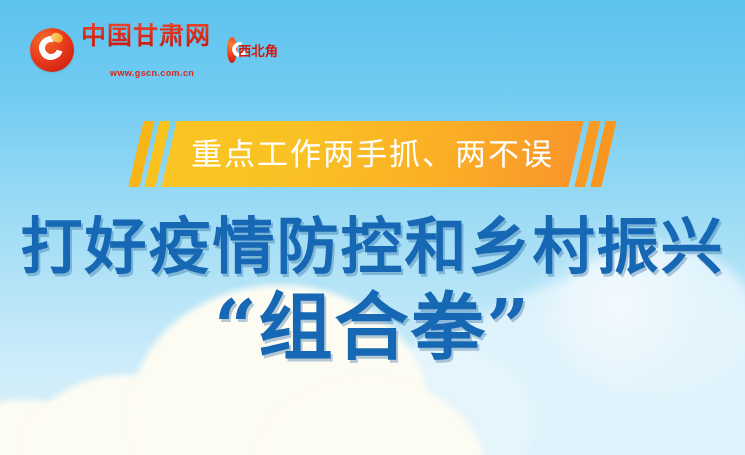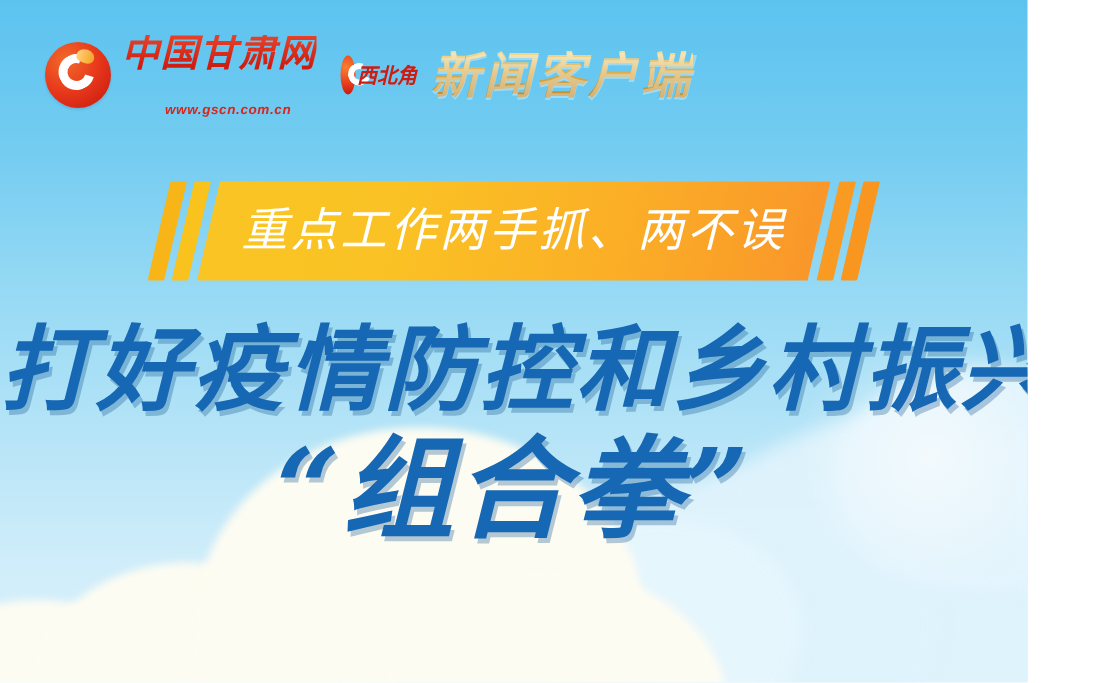--- a/index.html
+++ b/index.html
@@ -9,31 +9,30 @@
   }
   body {
     width: 745px;
     height: 455px;
     overflow: hidden;
     font-family: "Liberation Sans", "DejaVu Sans", sans-serif;
   }
 
   #poster {
     position: relative;
-    width: 685px;
+    width: 745px;
     height: 455px;
     overflow: hidden;
     background: linear-gradient(to bottom,
        #5cc3ef 0%,
        #74ccf1 22%,
        #95d9f4 42%,
        #b3e3f7 62%,
        #cdecfa 80%,
        #ddf2fb 100%);
-    font-style: italic;
   }
 
   
   .cloud-layer {
     position: absolute;
     left: 0; top: 0;
     width: 745px; height: 455px;
     pointer-events: none;
   }
 
@@ -294,21 +293,20 @@
         <div class="gscn-cn">中国甘肃网</div>
         <div class="gscn-url">www.gscn.com.cn</div>
       </div>
     </div>
 
     <div class="logo-group">
       <div class="xbj-block">
         <div class="xbj-swirl"></div>
         <div class="xbj-seal">西北角</div>
       </div>
-      <div class="xbj-title">新闻客户端</div>
     </div>
 
   </div>
 
   <div class="ribbon-wrap">
     <div class="ribbon-row">
       <div class="ribbon-bar left-a"></div>
       <div class="ribbon-bar left-b"></div>
       <div class="ribbon-main">
         <div class="ribbon-text">重点工作两手抓、两不误</div>

